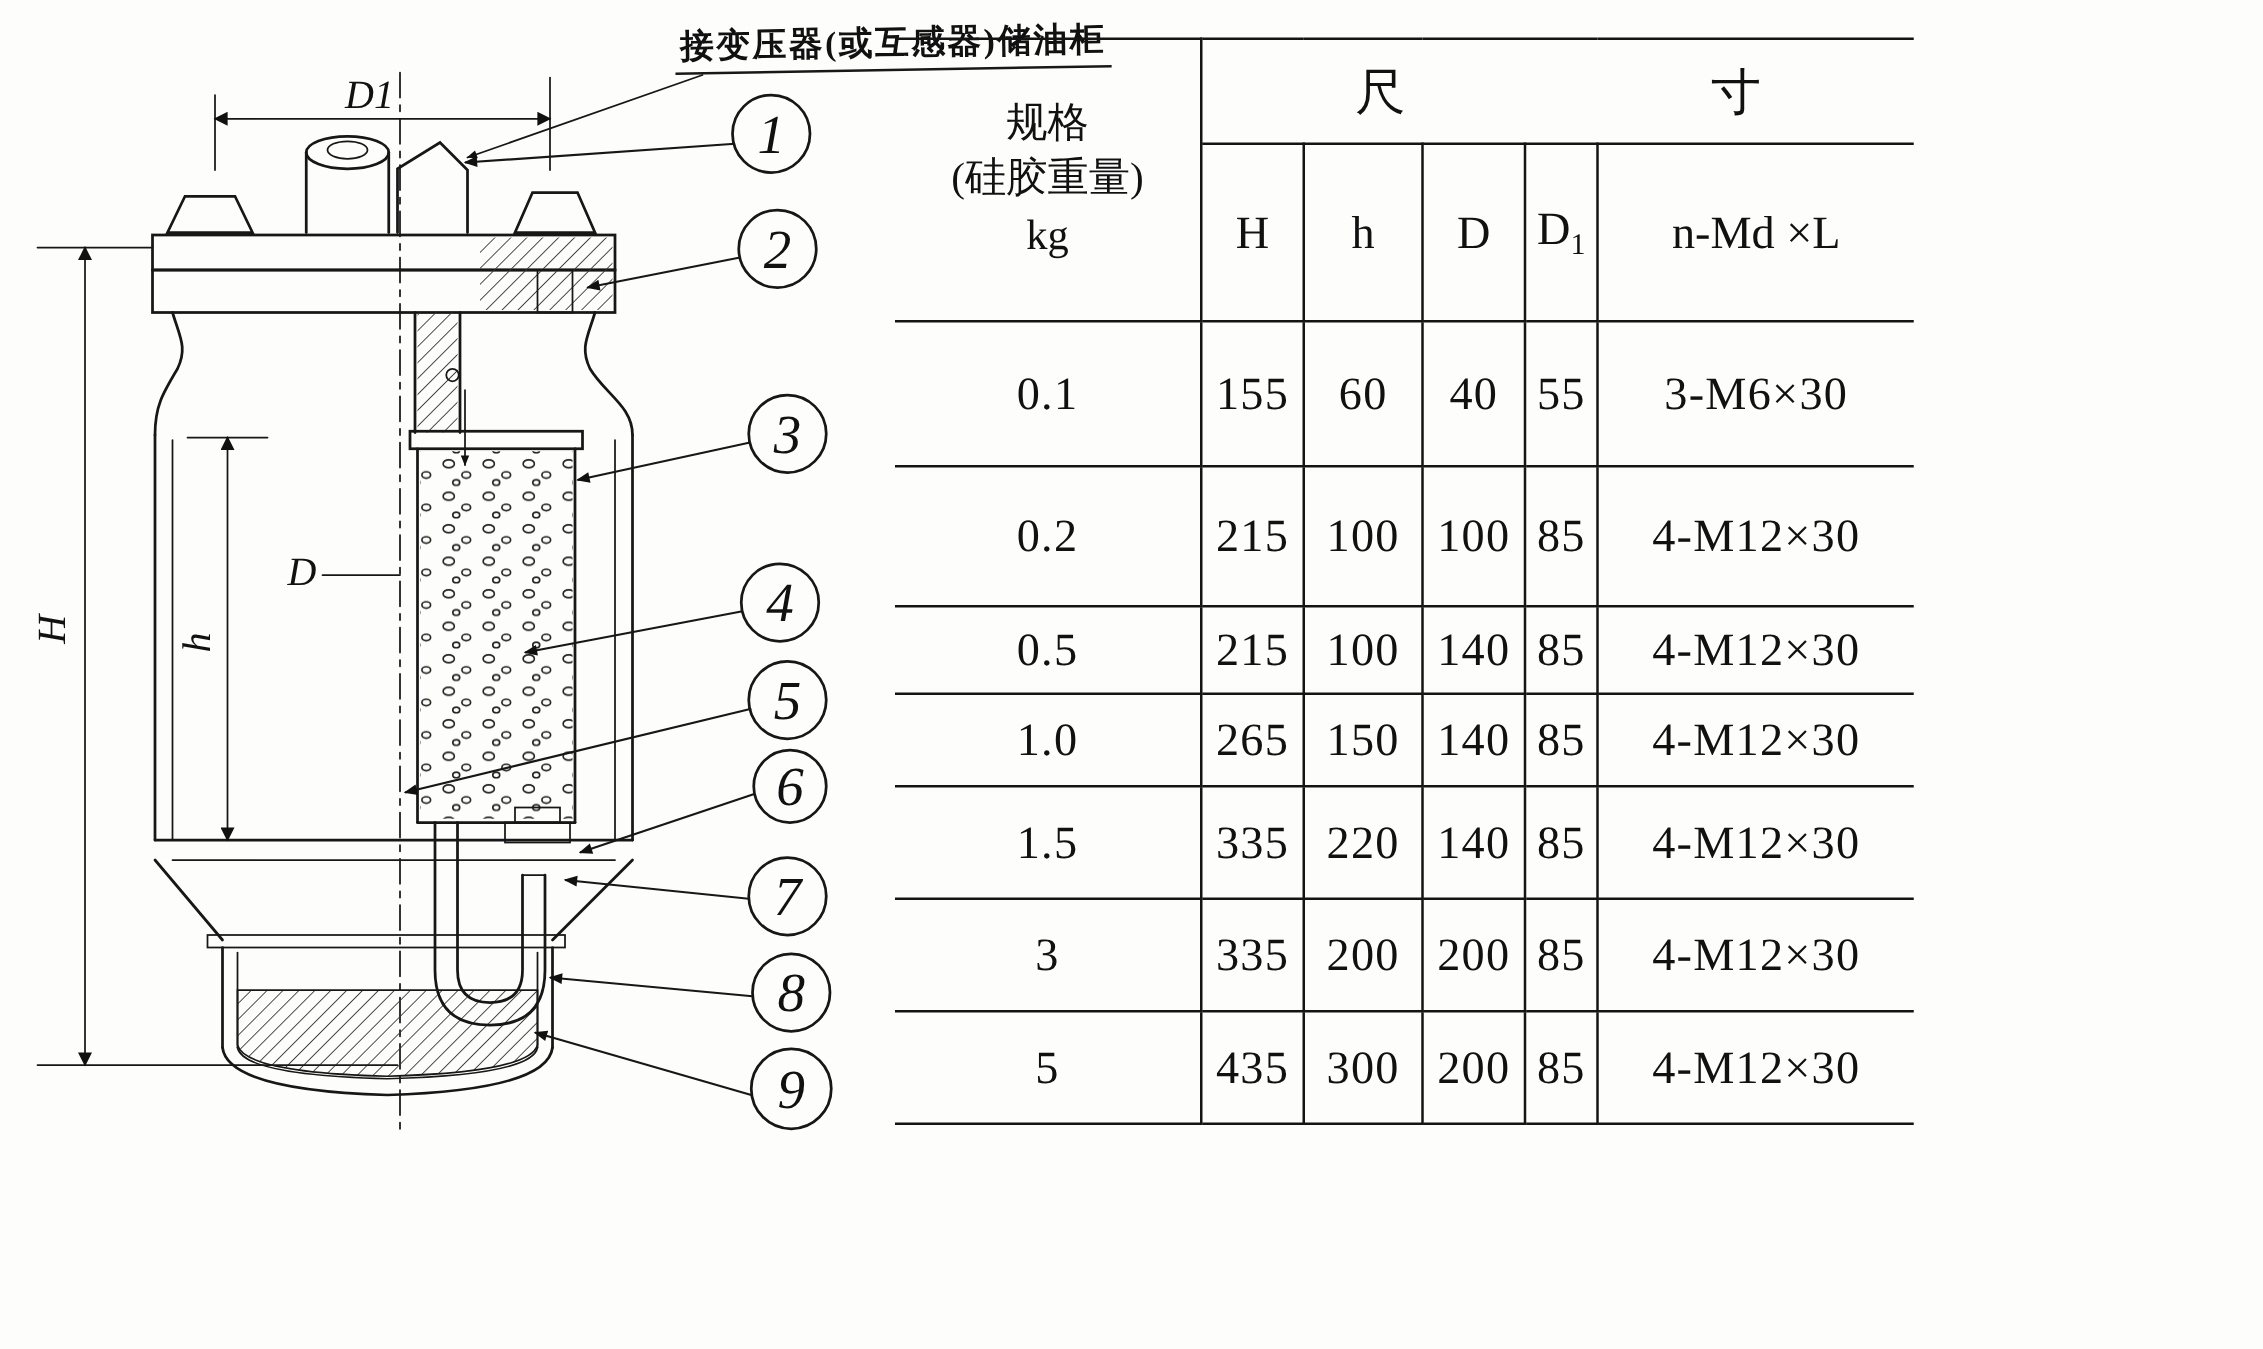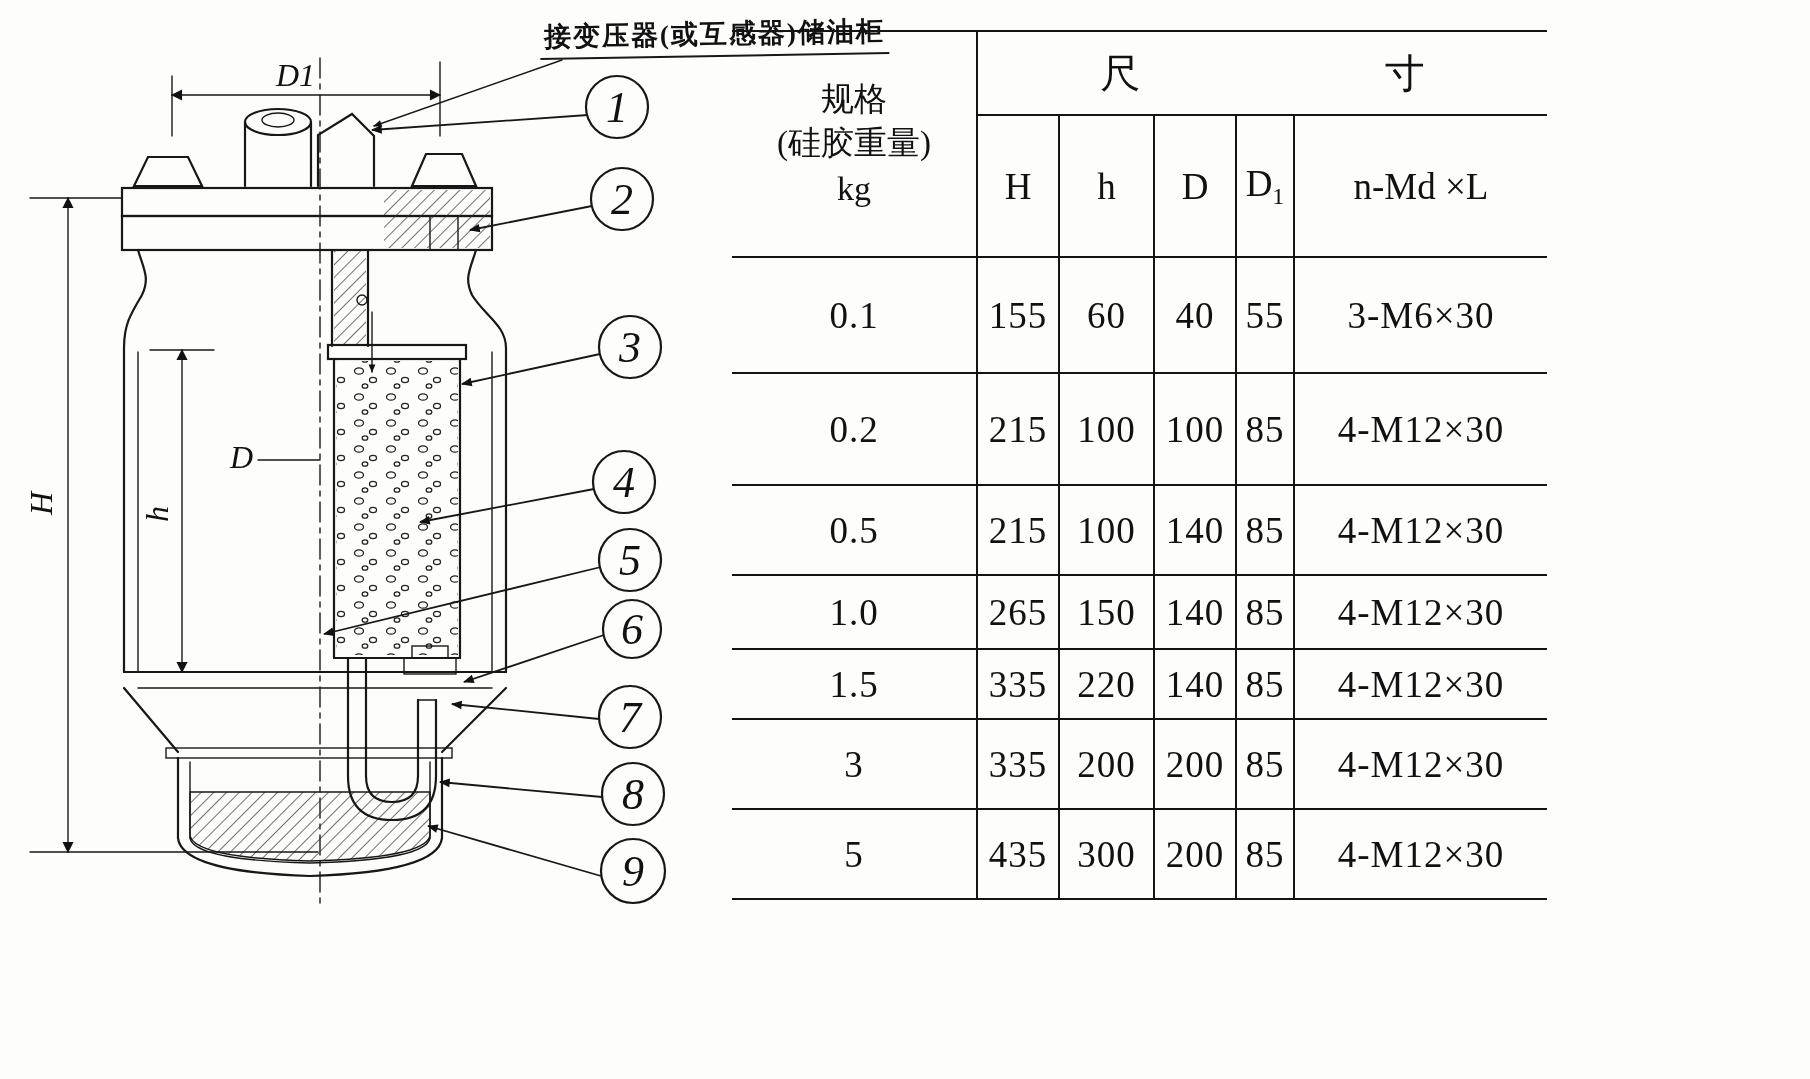--- a/index.html
+++ b/index.html
@@ -12,21 +12,21 @@
     border-bottom:2.4px solid #181818; padding:0 4px 3px 4px;
     transform:rotate(-1deg); white-space:nowrap;
   }
 
   .drawing-svg { position:absolute; left:0; top:0; }
   .ln   { stroke:#171717; stroke-width:2.2; fill:none; stroke-linecap:round; }
   .ln-t { stroke:#171717; stroke-width:1.4; fill:none; stroke-linecap:round; }
   .dimtxt { font-family:"Liberation Serif",serif; font-style:italic; font-size:32px; fill:#111; }
   .callout-num { font-family:"Liberation Serif",serif; font-style:italic; font-size:44px; fill:#111; text-anchor:middle; }
 
-  .spec-table-wrap { position:absolute; left:732px; top:30px; }
+  .spec-table-wrap { position:absolute; left:716px; top:30px; }
   table { border-collapse:collapse; table-layout:fixed; }
   td,th { border:2.6px solid #141414; text-align:center; vertical-align:middle; font-weight:normal; }
   .no-l { border-left:none !important; }
   .no-r { border-right:none !important; }
   .spec-head { font-size:33px; line-height:1.35; }
   .spec-head .kg { font-size:34px; }
   .size-head { font-size:40px; }
   .size-head-flex { display:flex; justify-content:space-around; align-items:center; }
   .col-head { font-size:37px; }
   .col-head sub { font-size:24px; }
@@ -248,37 +248,37 @@
       <td class="no-r data-cell">3-M6×30</td>
     </tr>
     <tr style="height:112px">
       <td class="no-l data-cell">0.2</td>
       <td class="data-cell">215</td>
       <td class="data-cell">100</td>
       <td class="data-cell">100</td>
       <td class="data-cell">85</td>
       <td class="no-r data-cell">4-M12×30</td>
     </tr>
-    <tr style="height:90px">
+    <tr style="height:70px">
       <td class="no-l data-cell">0.5</td>
       <td class="data-cell">215</td>
       <td class="data-cell">100</td>
       <td class="data-cell">140</td>
       <td class="data-cell">85</td>
       <td class="no-r data-cell">4-M12×30</td>
     </tr>
     <tr style="height:74px">
       <td class="no-l data-cell">1.0</td>
       <td class="data-cell">265</td>
       <td class="data-cell">150</td>
       <td class="data-cell">140</td>
       <td class="data-cell">85</td>
       <td class="no-r data-cell">4-M12×30</td>
     </tr>
-    <tr style="height:70px">
+    <tr style="height:90px">
       <td class="no-l data-cell">1.5</td>
       <td class="data-cell">335</td>
       <td class="data-cell">220</td>
       <td class="data-cell">140</td>
       <td class="data-cell">85</td>
       <td class="no-r data-cell">4-M12×30</td>
     </tr>
     <tr style="height:90px">
       <td class="no-l data-cell">3</td>
       <td class="data-cell">335</td>

